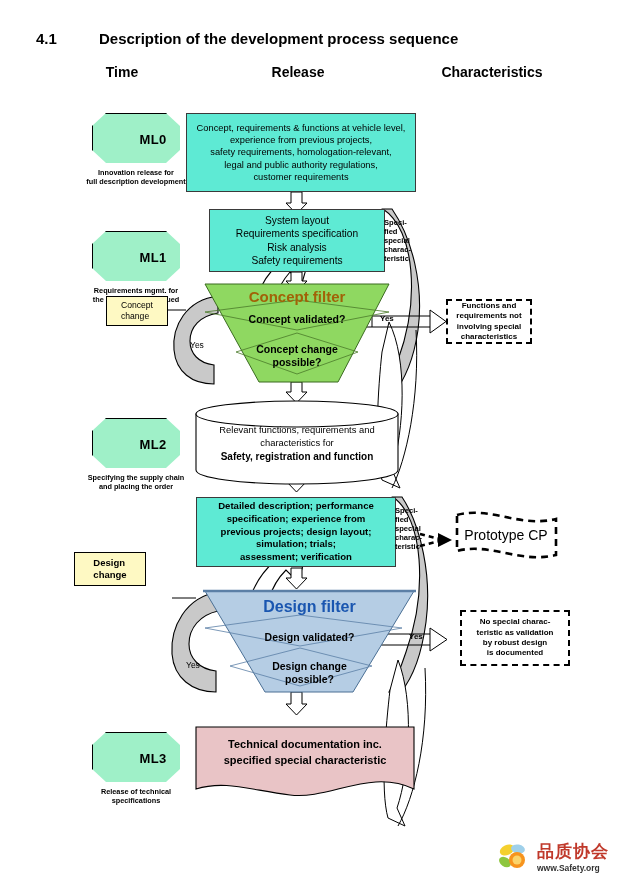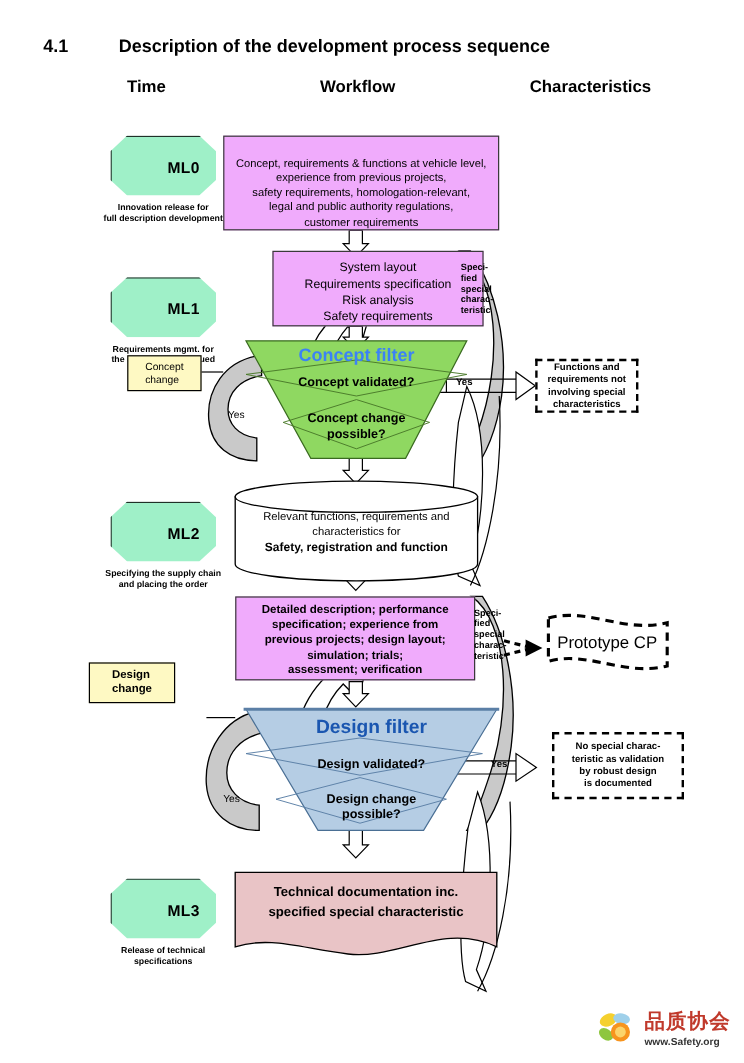--- a/index.html
+++ b/index.html
@@ -16,22 +16,22 @@
 
   
   .ms-wrap{width:88px;}
   .ms-oct{width:88px;height:50px;background:#9ff0c8;border:1.3px solid #000;
           clip-path:polygon(14px 0,74px 0,88px 13px,88px 37px,74px 50px,14px 50px,0 37px,0 13px);
           display:flex;align-items:center;justify-content:center;}
   .ms-label{font-size:13px;font-weight:bold;letter-spacing:.3px;padding-left:32px;}
   .ms-cap{font-size:7.3px;font-weight:bold;text-align:center;line-height:1.25;margin-top:3px;width:108px;margin-left:-10px;}
 
   
-  .box{border:1.1px solid #3a3a3a;background:#f0abfc;box-sizing:border-box;
-       display:flex;align-items:flex-end;justify-content:center;text-align:center;}
+  .box{border:1.1px solid #3a3a3a;background:#5eead4;box-sizing:border-box;
+       display:flex;align-items:center;justify-content:center;text-align:center;}
   .box-txt{font-size:9.3px;line-height:1.32;}
   .small-box{border:1.1px solid #000;background:#fef9c3;display:flex;align-items:center;
              justify-content:center;text-align:left;font-size:8.6px;line-height:1.3;}
   .dash-box{border:2.4px dashed #000;background:#fff;display:flex;align-items:center;
             justify-content:center;text-align:center;font-size:8px;font-weight:bold;line-height:1.3;box-sizing:border-box;}
 
   
   .filter-title{font-size:15px;font-weight:bold;text-align:center;}
   .filter-q{font-size:10.5px;font-weight:bold;text-align:center;line-height:1.2;}
 
@@ -47,21 +47,21 @@
   #logo-url{font-size:8.5px;font-weight:bold;color:#333;}
   svg{overflow:visible;}
 </style>
 </head>
 <body>
 
 <div class="abs" id="heading-number">4.1</div>
 <div class="abs" id="heading-title">Description of the development process sequence</div>
 
 <div class="abs col-head" id="col-time">Time</div>
-<div class="abs col-head" id="col-workflow">Workflow</div>
+<div class="abs col-head" id="col-workflow">Release</div>
 <div class="abs col-head" id="col-char">Characteristics</div>
 
 <div class="abs ms-wrap" style="left:92px;top:113px;">
   <div class="ms-oct">
     <span class="ms-label">ML0</span>
   </div>
   <div class="ms-cap" style="white-space:pre-line">Innovation release for
 full description   development</div>
 </div>
 
@@ -175,34 +175,34 @@
 </svg>
 
 <div class="abs box" style="left:186px;top:113px;width:230px;height:79px;">
   <div class="box-txt" style="white-space:pre-line">Concept, requirements &amp; functions at vehicle level,
 experience from previous projects,
 safety requirements, homologation-relevant,
 legal and public authority regulations,
 customer requirements</div>
 </div>
 
-<div class="abs box" style="left:209px;top:209px;width:176px;height:63px;margin-left:18px;">
+<div class="abs box" style="left:209px;top:209px;width:176px;height:63px;">
   <div class="box-txt" style="font-size:10.2px;white-space:pre-line">System layout
 Requirements specification
 Risk analysis
 Safety requirements</div>
 </div>
 
 <div class="sickle-txt" style="left:384px;top:218px;white-space:pre-line">Speci-
 fied
 special
 charac-
 teristic</div>
 
-<div class="abs filter-title" style="left:205px;top:288px;width:184px;color:#3b82f6;">Concept filter</div>
+<div class="abs filter-title" style="left:205px;top:288px;width:184px;color:#a16207;">Concept filter</div>
 <div class="abs filter-q" style="left:205px;top:313px;width:184px;">Concept validated?</div>
 <div class="abs filter-q" style="left:205px;top:343px;width:184px;white-space:pre-line">Concept change
 possible?</div>
 <div class="abs yes-lbl" style="left:380px;top:314px;">Yes</div>
 <div class="abs yes-lbl-gray" style="left:190px;top:340px;">Yes</div>
 
 <div class="abs small-box" style="left:106px;top:296px;width:60px;height:28px;white-space:pre-line;">Concept
 change</div>
 
 <div class="abs dash-box" style="left:446px;top:299px;width:86px;height:45px;white-space:pre-line;">Functions and

